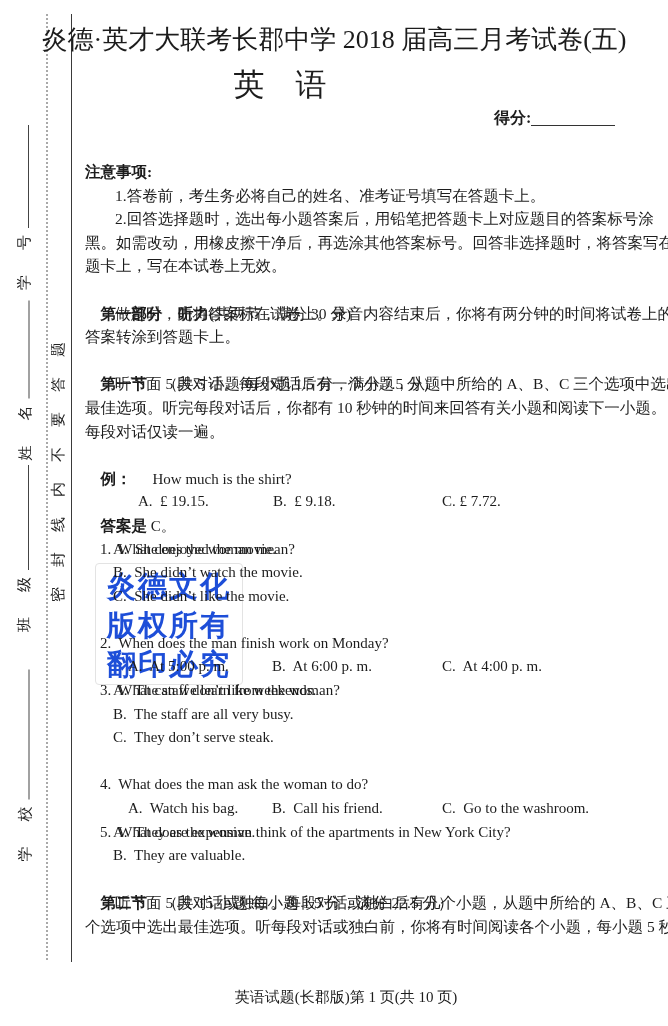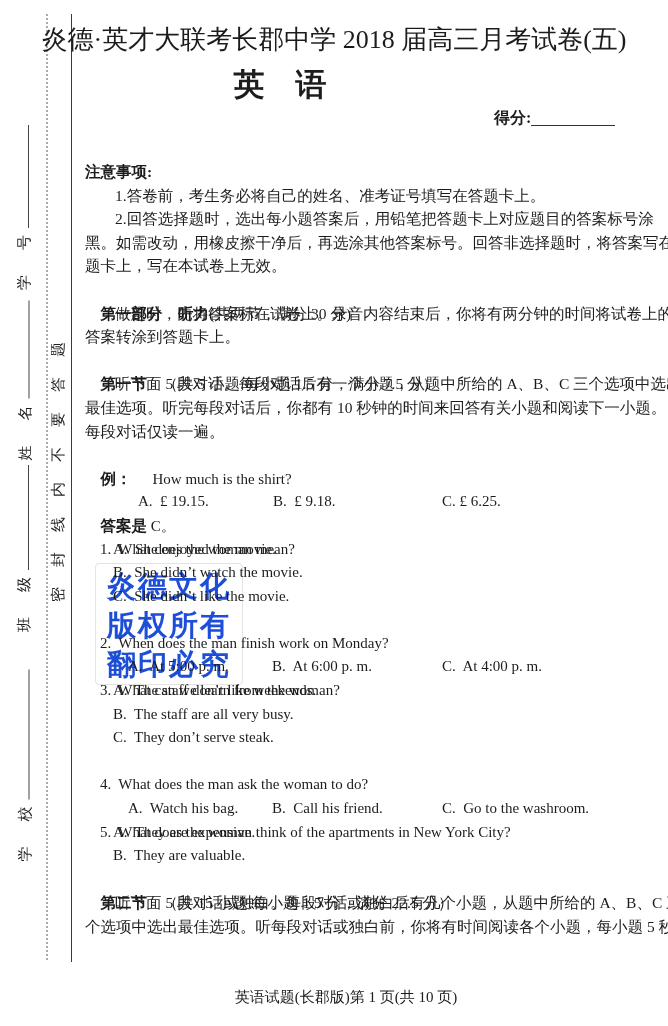--- a/index.html
+++ b/index.html
@@ -6,21 +6,21 @@
   body {
     width:668px; height:1026px; position:relative; overflow:hidden;
     background:#ffffff; color:#1c1c1c;
     font-family:"Liberation Serif","DejaVu Serif",serif;
   }
   .abs { position:absolute; }
 
   
   .exam-title { top:22px; left:0; width:668px; text-align:center; font-size:26px; white-space:nowrap; }
   .exam-title .brand { font-weight:normal; }
-  .subject-title { top:64px; left:0; width:560px; text-align:center; font-size:31px; font-weight:bold; }
+  .subject-title { top:64px; left:0; width:560px; text-align:center; font-size:31px; font-weight:normal; }
   .score-line { top:108px; left:494px; font-size:16px; font-weight:bold; white-space:nowrap; }
   .score-blank { display:inline-block; width:84px; height:16px; border-bottom:1px solid #333; vertical-align:-3px; }
 
   
   .seal-dotted { left:46px; top:14px; height:946px; border-left:2px dotted #a9a9a9; width:0; }
   .seal-solid  { left:71px; top:14px; height:948px; border-left:1px solid #3a3a3a; width:0; }
   .vfield {
     height:20px; line-height:20px; white-space:nowrap; transform:rotate(-90deg);
     font-size:15px; color:#222;
   }
@@ -111,21 +111,21 @@
     <span class="b">第一节</span><span>　（共 5 小题;每小题 1.5 分，满分 7.5 分）</span>
   </div>
   <div class="ln ind">听下面 5 段对话。每段对话后有一个小题，从题中所给的 A、B、C 三个选项中选出</div>
   <div class="ln">最佳选项。听完每段对话后，你都有 10 秒钟的时间来回答有关小题和阅读下一小题。</div>
   <div class="ln">每段对话仅读一遍。</div>
 
   <div class="ln">
     <span class="b">例：</span><span class="en exq">How much is the shirt?</span>
   </div>
   <div class="ln en exind">
-    <span class="cellA1">A.  £ 19.15.</span><span class="cellB1">B.  £ 9.18.</span><span>C. £ 6.25.</span>
+    <span class="cellA1">A.  £ 19.15.</span><span class="cellB1">B.  £ 9.18.</span><span>C. £ 7.72.</span>
   </div>
   <div class="ln">
     <span class="b">答案是</span><span class="en"> C。</span>
   </div>
 
   <div class="ln en">
     <span>1.</span><span class="qtxt">What does the woman mean?</span>
   </div>
   <div class="ln en ind2">A.  She enjoyed the movie.</div>
   <div class="ln en ind2">B.  She didn’t watch the movie.</div>

